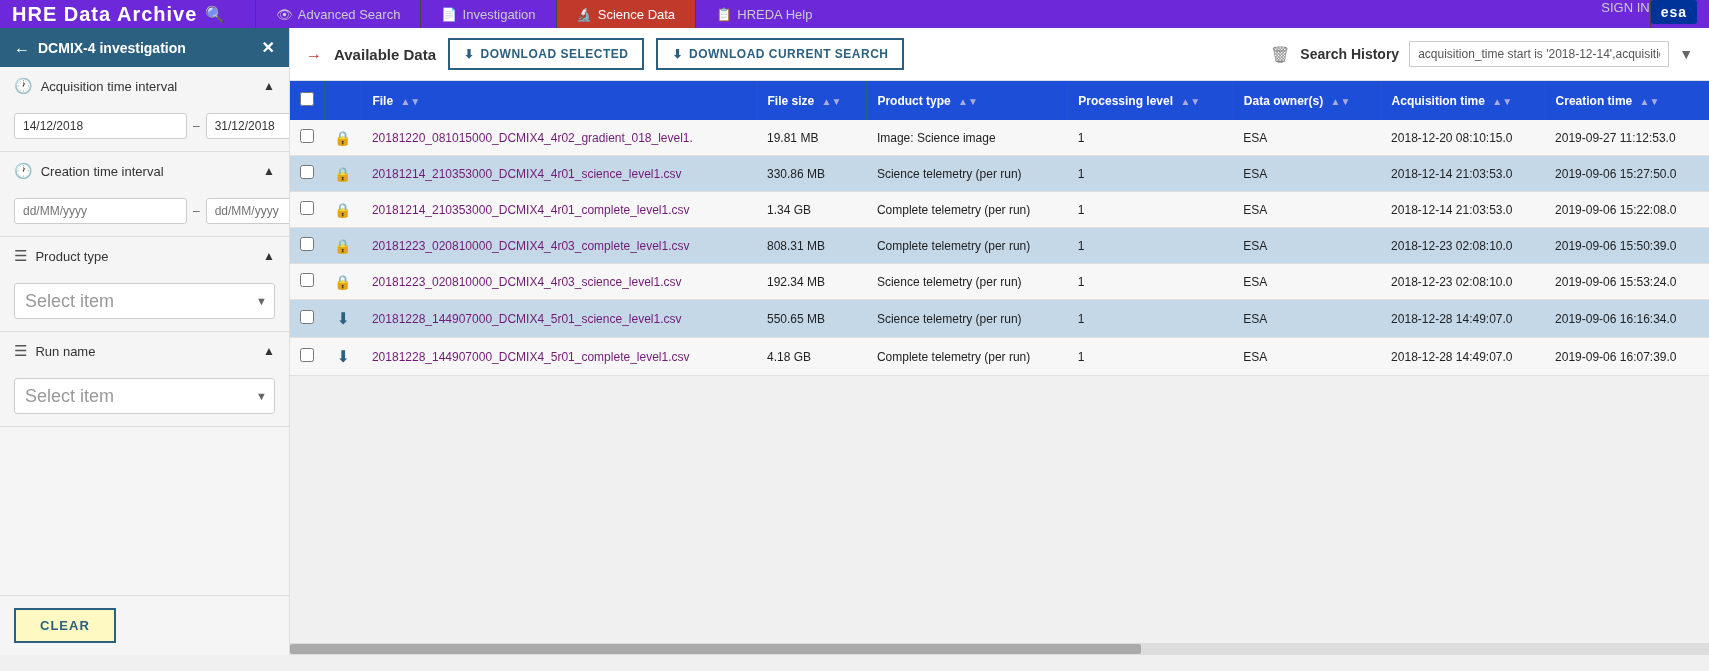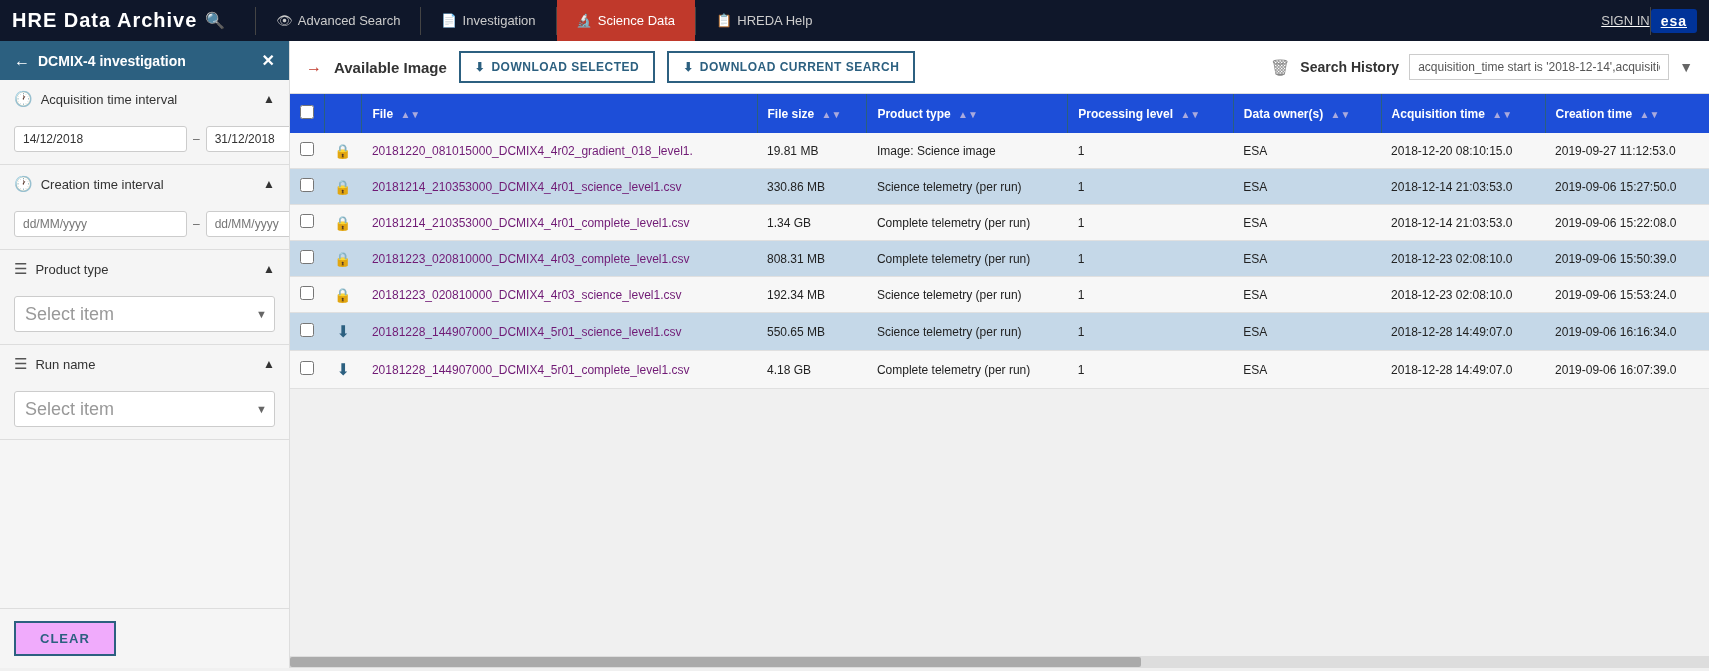--- a/index.html
+++ b/index.html
@@ -1,22 +1,22 @@
 <!DOCTYPE html>
 <html><head>
   <meta charset="utf-8">
   <style>
     * { box-sizing: border-box; margin: 0; padding: 0; }
     body { font-family: Arial, sans-serif; font-size: 13px; background: #f0f0f0; overflow: hidden; }
 
     
     .top-nav {
-      background: #0f172a;
-      color: white;
-      height: 41px;
+      background: #6d28d9;
+      color: white;
+      height: 28px;
       display: flex;
       align-items: center;
       padding: 0 12px;
       gap: 0;
     }
     .top-nav .brand {
       font-size: 20px;
       font-weight: bold;
       color: white;
       margin-right: 8px;
@@ -39,22 +39,21 @@
       cursor: pointer;
       text-decoration: none;
     }
     .nav-item.active {
       background: #c0392b;
       color: white;
     }
     .nav-right {
       margin-left: auto;
       display: flex;
-      align-items: center;
-      text-decoration: underline;
+      align-items: flex-start;
     }
     .nav-sign-in { color: #ccc; font-size: 13px; cursor: pointer; }
     .esa-logo {
       background: #003399;
       color: white;
       font-size: 14px;
       font-weight: bold;
       padding: 4px 10px;
       border-radius: 3px;
       letter-spacing: 1px;
@@ -152,21 +151,21 @@
       color: #666;
       pointer-events: none;
       font-size: 11px;
     }
     .sidebar-footer {
       padding: 12px 14px;
       border-top: 1px solid #ddd;
     }
     .clear-btn {
       border: 2px solid #2c6080;
-      background: #f0abfc;
+      background: #fef9c3;
       color: #2c6080;
       padding: 8px 24px;
       font-size: 13px;
       font-weight: bold;
       cursor: pointer;
       letter-spacing: 1px;
     }
 
     
     .main-content {
@@ -399,21 +398,21 @@
 
     <div class="sidebar-footer">
       <button class="clear-btn">CLEAR</button>
     </div>
   </aside>
 
   <main class="main-content">
 
     <div class="content-header">
       <span style="color:#c0392b; font-size:16px;">→</span>
-      <span class="available-files-title">Available Image</span>
+      <span class="available-files-title">Available Data</span>
 
       <button class="btn-download">
         <span>⬇</span>
         <span>DOWNLOAD SELECTED</span>
       </button>
       <button class="btn-download">
         <span>⬇</span>
         <span>DOWNLOAD CURRENT SEARCH</span>
       </button>
 

